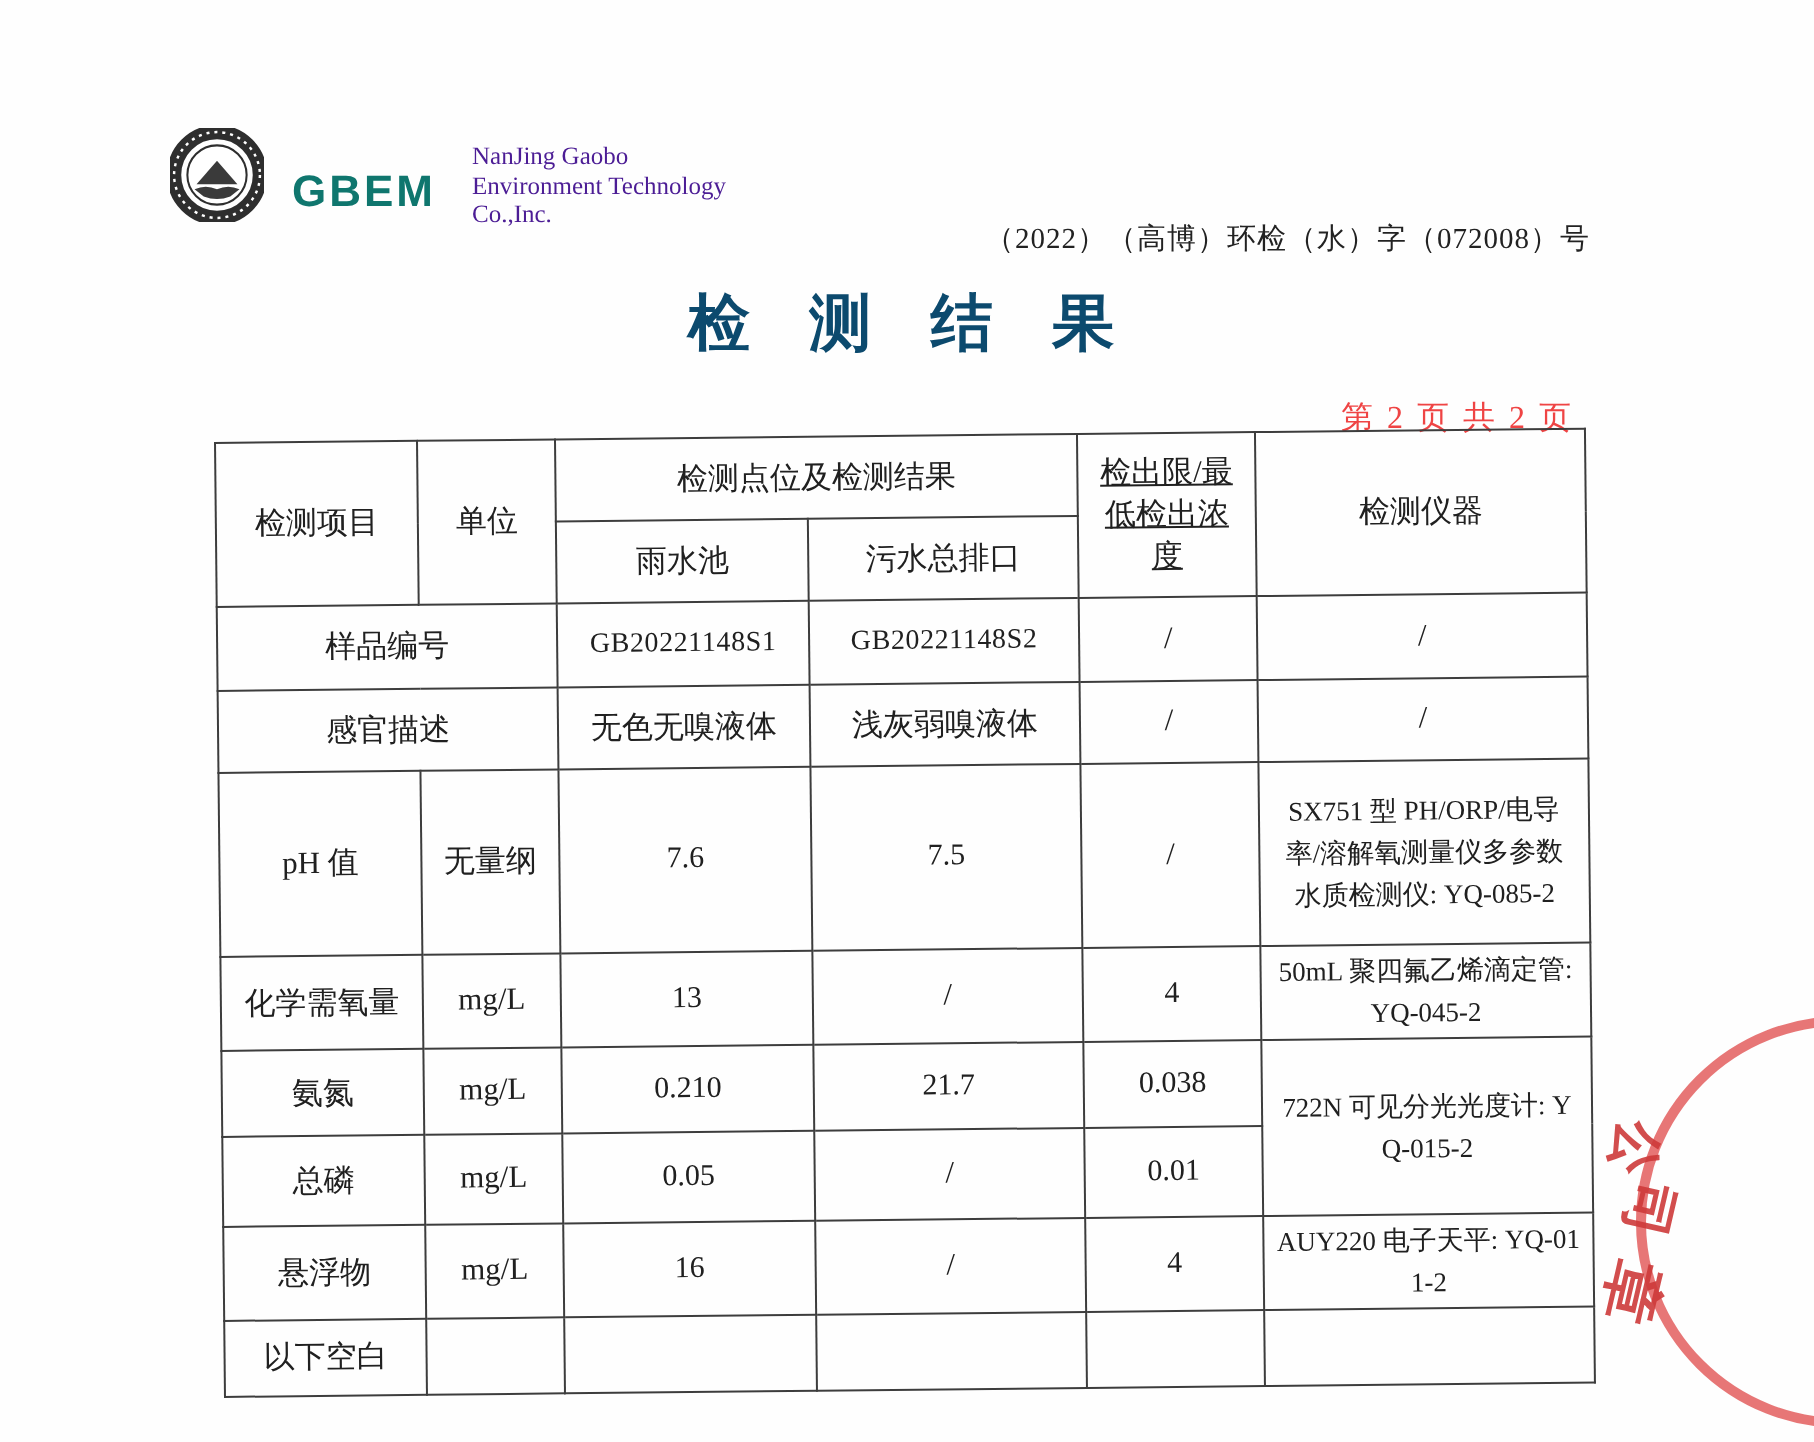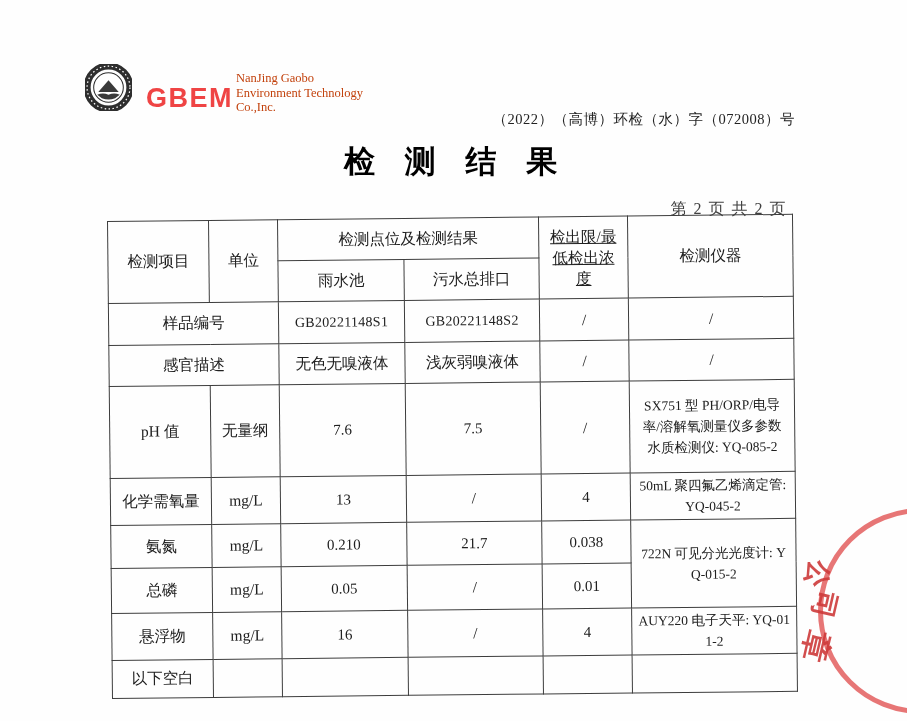--- a/index.html
+++ b/index.html
@@ -6,30 +6,30 @@
   .page{
     position:relative;width:907px;height:721px;margin:0 auto;
     background:#fefefe;overflow:hidden;
     font-family:"Liberation Serif","DejaVu Serif",serif;color:#1c1c1c;
   }
   
   .emblem{position:absolute;left:85px;top:64px;width:47px;height:47px;}
   .brand-name{
     position:absolute;left:146px;top:83px;
     font-family:"Liberation Sans","DejaVu Sans",sans-serif;
-    font-weight:bold;font-size:27px;letter-spacing:1.5px;color:#ef4444;
+    font-weight:bold;font-size:22px;letter-spacing:1.5px;color:#0f766e;
   }
-  .company{position:absolute;left:236px;top:71px;font-size:12.5px;line-height:14.5px;color:#c2410c;}
+  .company{position:absolute;left:236px;top:71px;font-size:12.5px;line-height:14.5px;color:#4c1d95;}
   .doc-number{position:absolute;top:110px;right:112px;font-size:14.5px;letter-spacing:0.5px;color:#222;}
   
   .title{
     position:absolute;left:0;top:141px;width:100%;margin:0;text-align:center;
-    font-size:31px;font-weight:600;letter-spacing:6px;word-spacing:10px;color:#000000;
+    font-size:31px;font-weight:600;letter-spacing:6px;word-spacing:10px;color:#0c4a6e;
   }
-  .page-indicator{position:absolute;top:199px;right:120px;font-size:16px;letter-spacing:1.5px;color:#404040;}
+  .page-indicator{position:absolute;top:199px;right:120px;font-size:16px;letter-spacing:1.5px;color:#ef4444;}
   
   .table-wrap{position:absolute;left:107px;top:221px;transform:rotate(-0.6deg);transform-origin:0 0;}
   table{border-collapse:collapse;table-layout:fixed;width:685px;background:transparent;}
   td{
     border:1.6px solid #3d3d3d;text-align:center;vertical-align:middle;
     padding:1px 4px;font-size:15.5px;color:#202020;overflow:hidden;
   }
   tr.rh1{height:41px} tr.rh2{height:41px}
   tr.r0{height:42px} tr.r1{height:41px} tr.r2{height:92px}
   tr.r3{height:46px} tr.r4{height:43px} tr.r5{height:45px}

